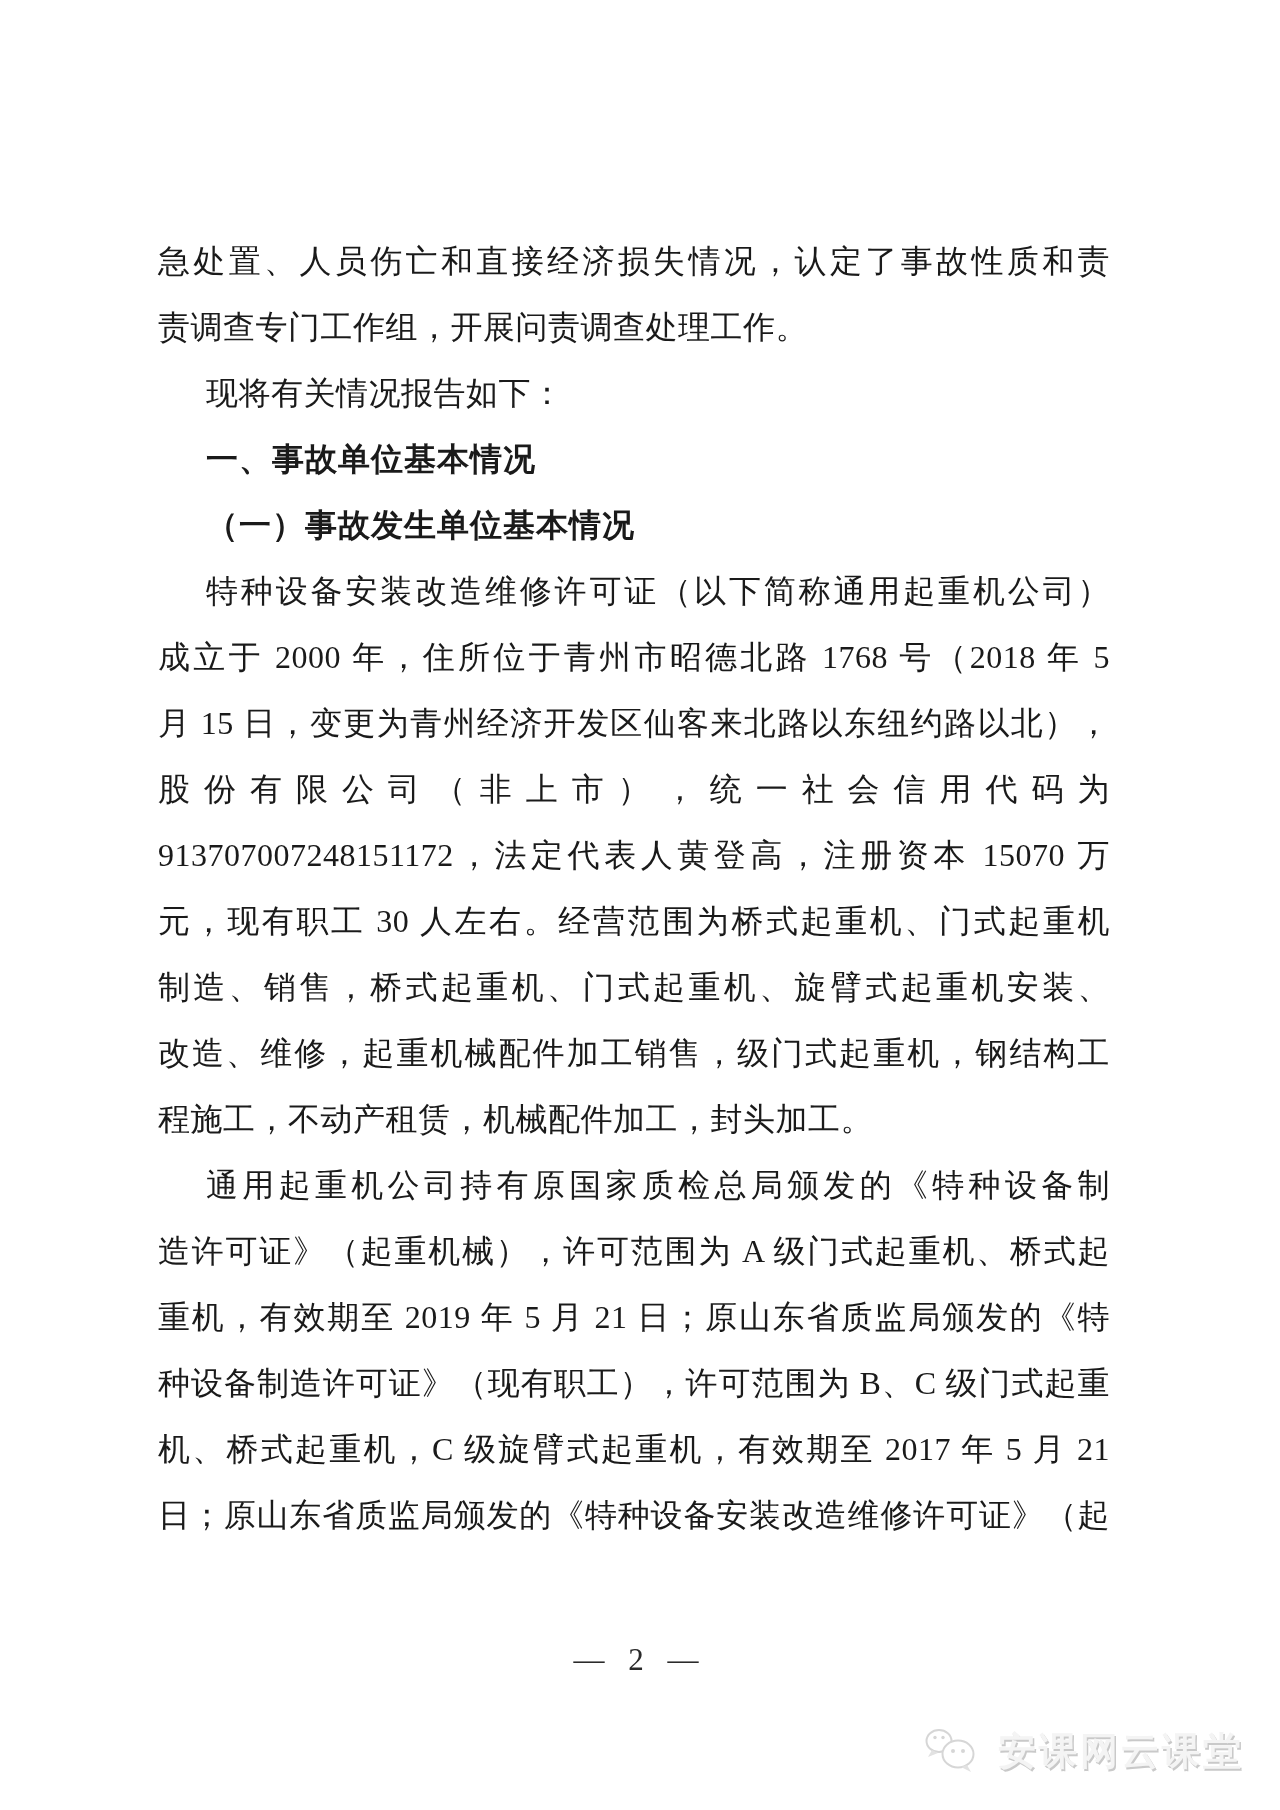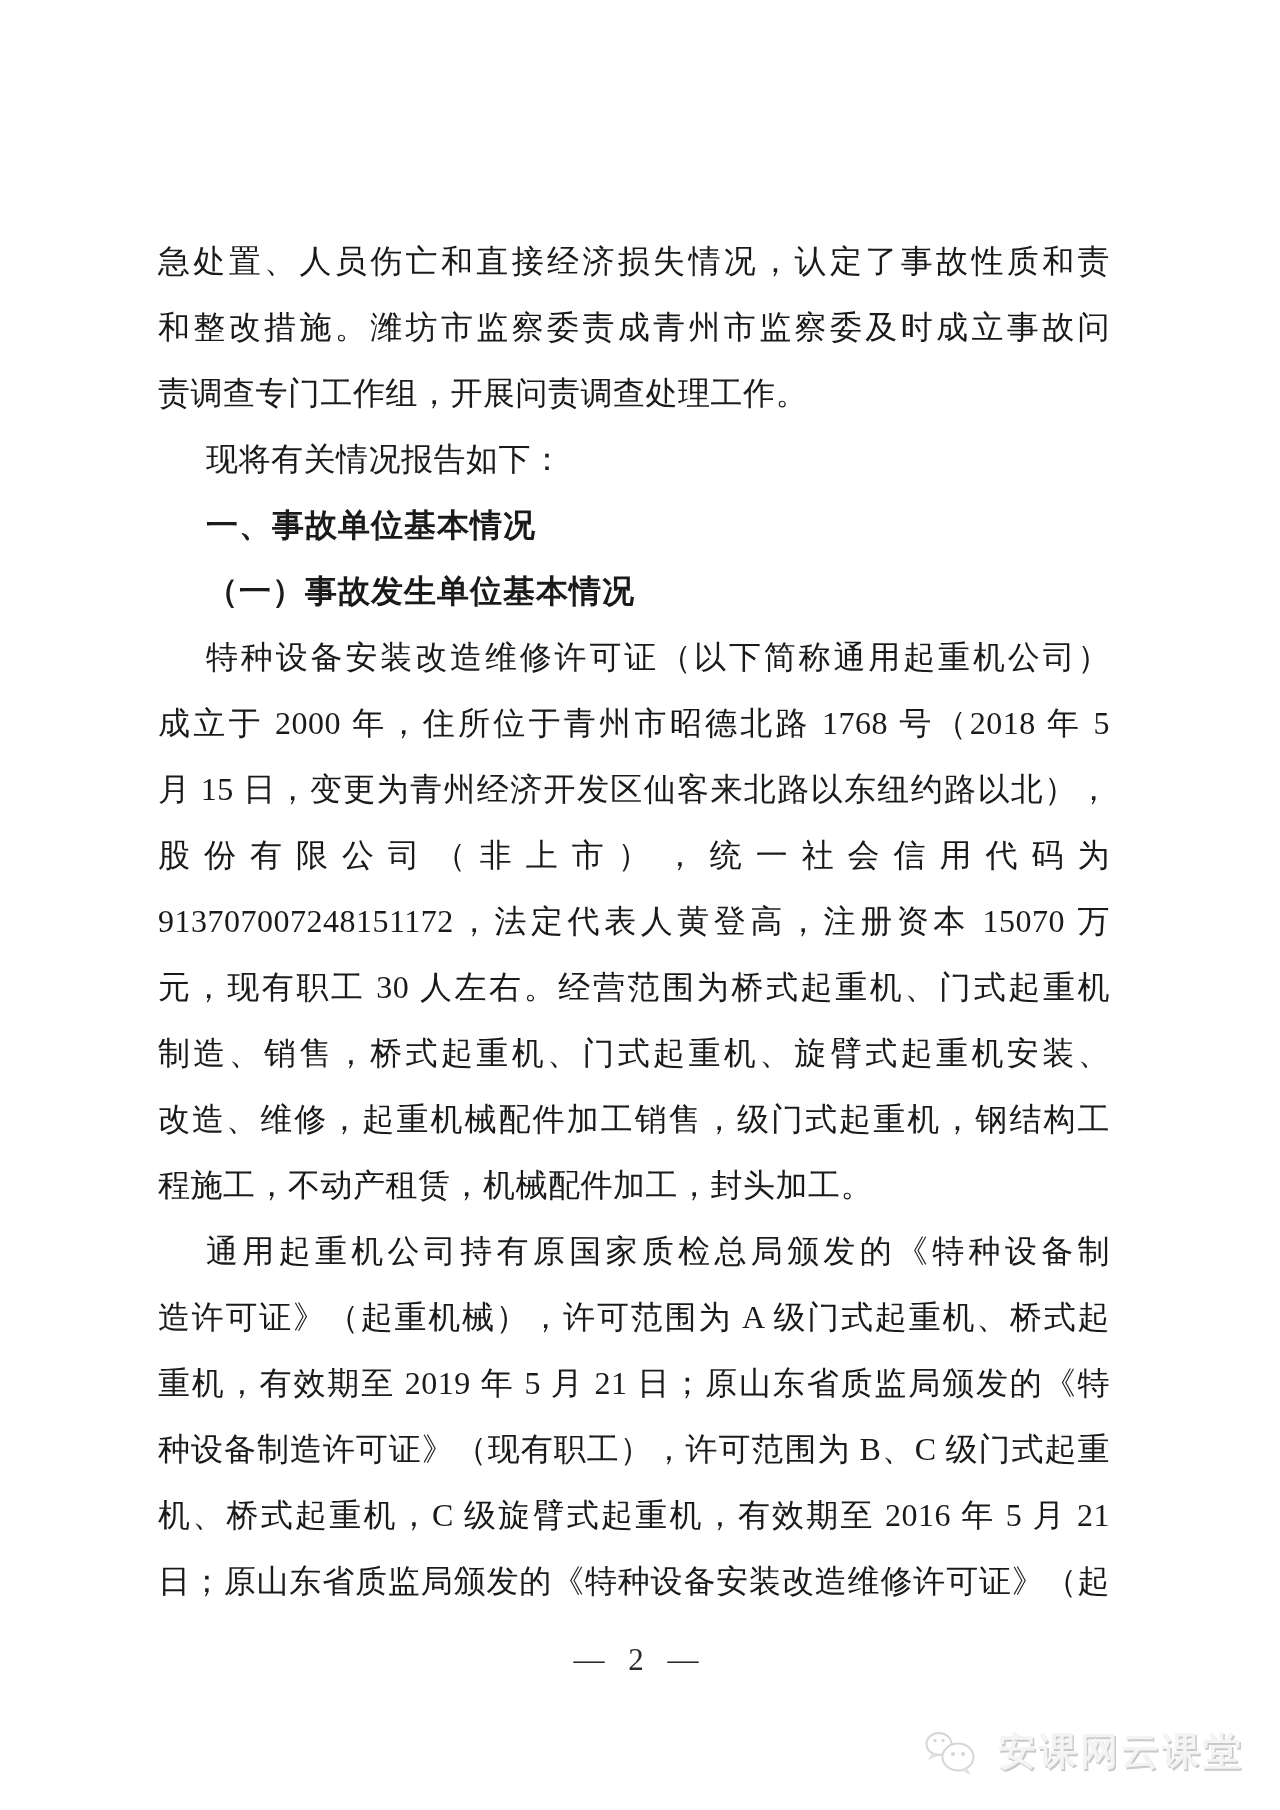--- a/index.html
+++ b/index.html
@@ -40,42 +40,41 @@
     text-align: center;
     font-size: 31px;
     color: #2a2a2a;
     letter-spacing: 8px;
   }
   .watermark {
     position: absolute;
     top: 1726px;
     right: 36px;
     display: flex;
-    align-items: flex-end;
+    align-items: flex-start;
     gap: 18px;
   }
   .watermark-text {
     font-family: "Liberation Sans", "DejaVu Sans", sans-serif;
     font-weight: bold;
     font-size: 38px;
     letter-spacing: 3px;
     color: #f4f4f4;
     text-shadow: 1.5px 1.5px 0 #c9c9c9, -1px -1px 0 #ffffff;
   }
   .bubble-icon { display: block; }
 </style>
 </head>
 <body>
 
 <div class="page">
 
   <main class="text-block">
       <div class="paragraph">
         <div class="line">急处置、人员伤亡和直接经济损失情况，认定了事故性质和责</div>
-        <div class="line">和整改措施。潍坊市监察委责成青州市监察委及时成立事故问</div>
         <div class="line para-end">责调查专门工作组，开展问责调查处理工作。</div>
       </div>
       <div class="paragraph">
         <div class="line indent para-end">现将有关情况报告如下：</div>
       </div>
       <div class="paragraph heading">
         <div class="line indent para-end">一、事故单位基本情况</div>
       </div>
       <div class="paragraph heading">
         <div class="line indent para-end">（一）事故发生单位基本情况</div>
@@ -89,21 +88,21 @@
         <div class="line">元，现有职工 30 人左右。经营范围为桥式起重机、门式起重机</div>
         <div class="line">制造、销售，桥式起重机、门式起重机、旋臂式起重机安装、</div>
         <div class="line">改造、维修，起重机械配件加工销售，级门式起重机，钢结构工</div>
         <div class="line para-end">程施工，不动产租赁，机械配件加工，封头加工。</div>
       </div>
       <div class="paragraph">
         <div class="line indent">通用起重机公司持有原国家质检总局颁发的《特种设备制</div>
         <div class="line">造许可证》（起重机械），许可范围为 A 级门式起重机、桥式起</div>
         <div class="line">重机，有效期至 2019 年 5 月 21 日；原山东省质监局颁发的《特</div>
         <div class="line">种设备制造许可证》（现有职工），许可范围为 B、C 级门式起重</div>
-        <div class="line">机、桥式起重机，C 级旋臂式起重机，有效期至 2016 年 5 月 21</div>
+        <div class="line">机、桥式起重机，C 级旋臂式起重机，有效期至 2017 年 5 月 21</div>
         <div class="line">日；原山东省质监局颁发的《特种设备安装改造维修许可证》（起</div>
       </div>
     </main>
 
   <div class="footer">
     <span>— 2 —</span>
   </div>
 
   <div class="watermark">
     <svg class="bubble-icon" width="58" height="48" viewBox="0 0 58 48" xmlns="http://www.w3.org/2000/svg">

